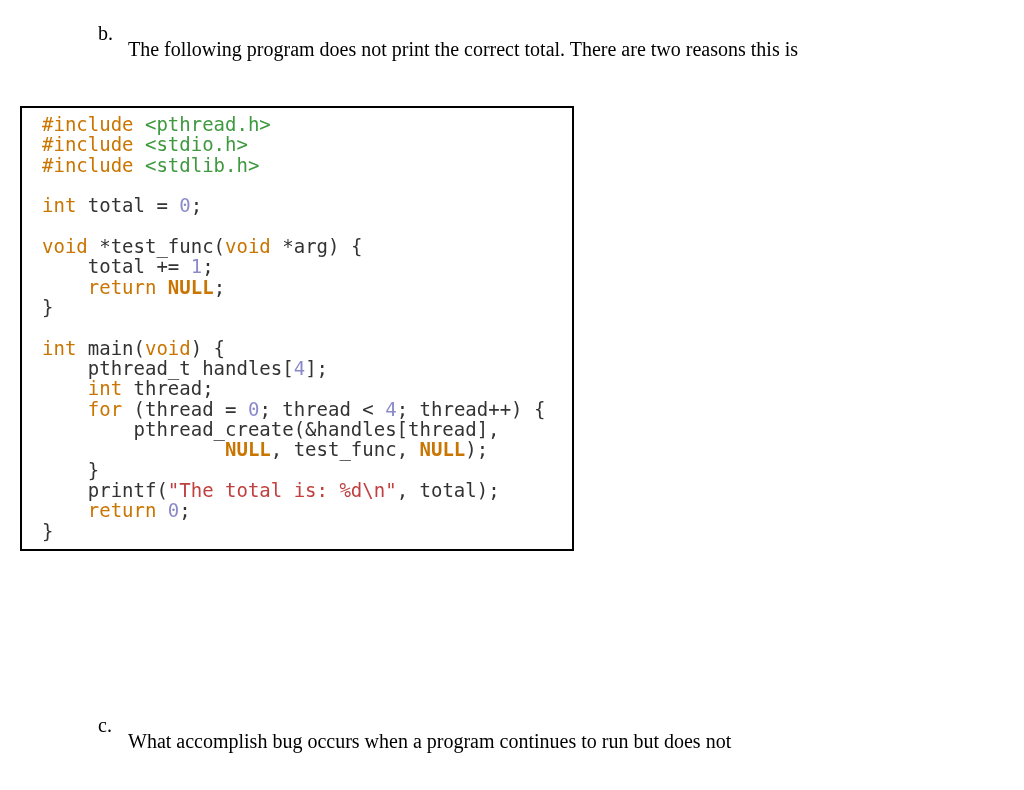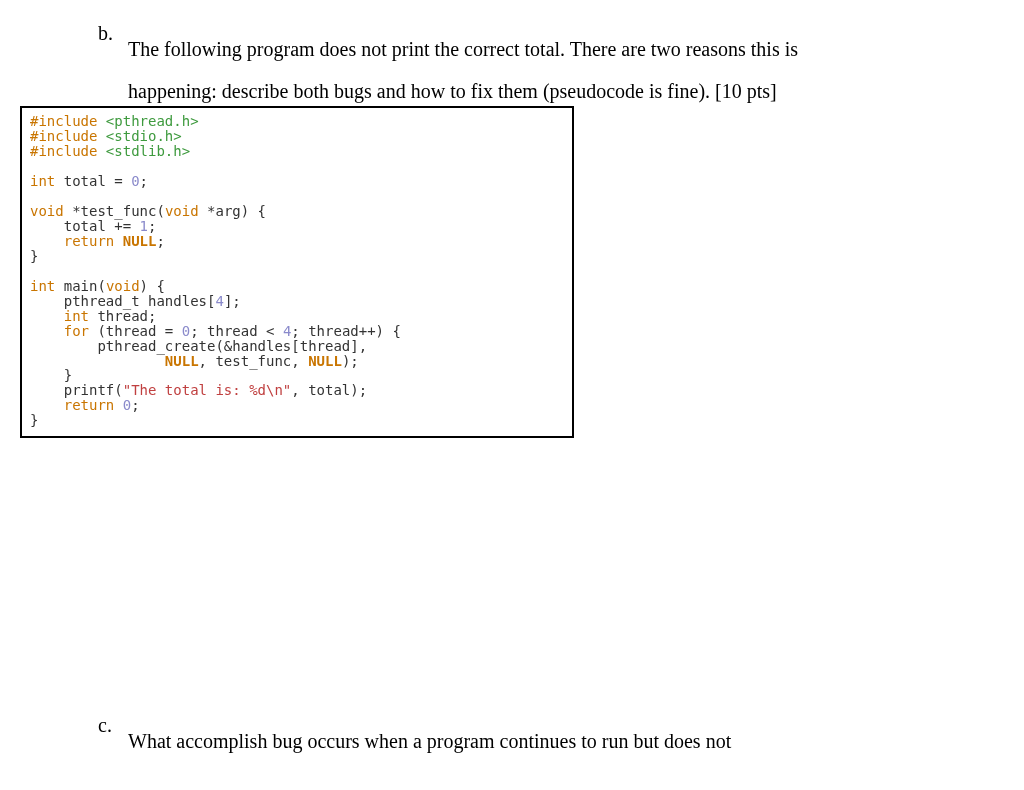--- a/index.html
+++ b/index.html
@@ -41,23 +41,23 @@
     flex: 1;
     margin-top: 16px;
   }
   .codebox {
     position: absolute;
     top: 106px;
     left: 20px;
     width: 554px;
     border: 2px solid #000000;
     box-sizing: border-box;
-    padding: 6px 8px 8px 8px;
+    padding: 6px 8px 8px 20px;
     font-family: Consolas, "DejaVu Sans Mono", "Menlo", monospace;
-    font-size: 14px;
+    font-size: 19px;
     line-height: 1.07;
     white-space: pre;
     letter-spacing: 0px;
   }
   .c-pre   { color: #c97500; }   
   .c-sys   { color: #3e9a3e; }   
   .c-type  { color: #c97500; }   
   .c-kw    { color: #c97500; }   
   .c-num   { color: #8a8acb; }   
   .c-null  { color: #c97500; font-weight: bold; } 
@@ -66,24 +66,20 @@
 </style>
 </head>
 <body>
 
 <div class="page">
 
   <div class="question q-b">
     <div class="q-row">
       <div class="q-label-col">b.</div>
       <div class="q-text-col">The following program does not print the correct total. There are two reasons this is</div>
-    </div>
-    <div class="q-row">
-      <div class="q-label-col"></div>
-      <div class="q-text-col">happening: describe both bugs and how to fix them (pseudocode is fine). [10 pts]</div>
     </div>
   </div>
 
   <div class="codebox"><span class="c-pre">#include </span><span class="c-sys">&lt;pthread.h&gt;</span>
 <span class="c-pre">#include </span><span class="c-sys">&lt;stdio.h&gt;</span>
 <span class="c-pre">#include </span><span class="c-sys">&lt;stdlib.h&gt;</span>
 <span class="c-plain"></span>
 <span class="c-type">int</span><span class="c-plain"> total = </span><span class="c-num">0</span><span class="c-plain">;</span>
 <span class="c-plain"></span>
 <span class="c-type">void</span><span class="c-plain"> *test_func(</span><span class="c-type">void</span><span class="c-plain"> *arg) {</span>

